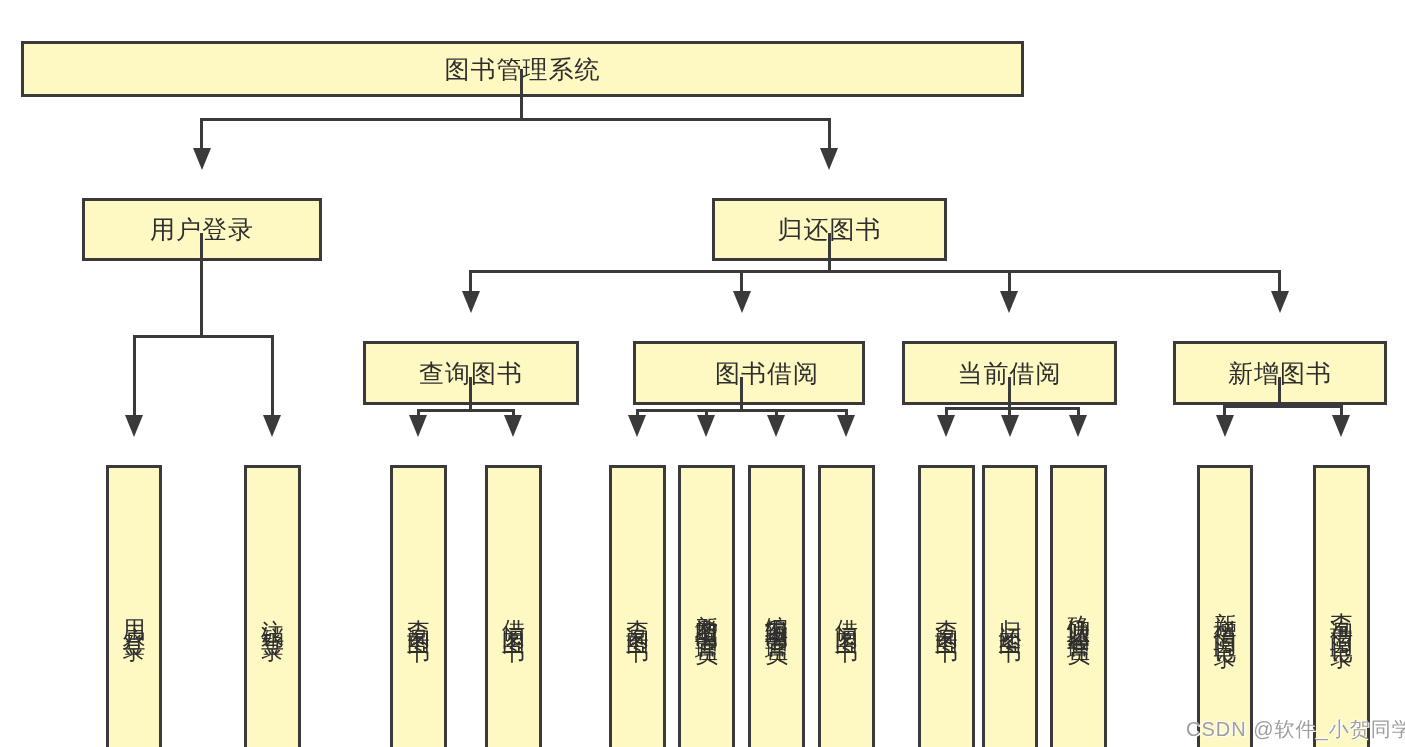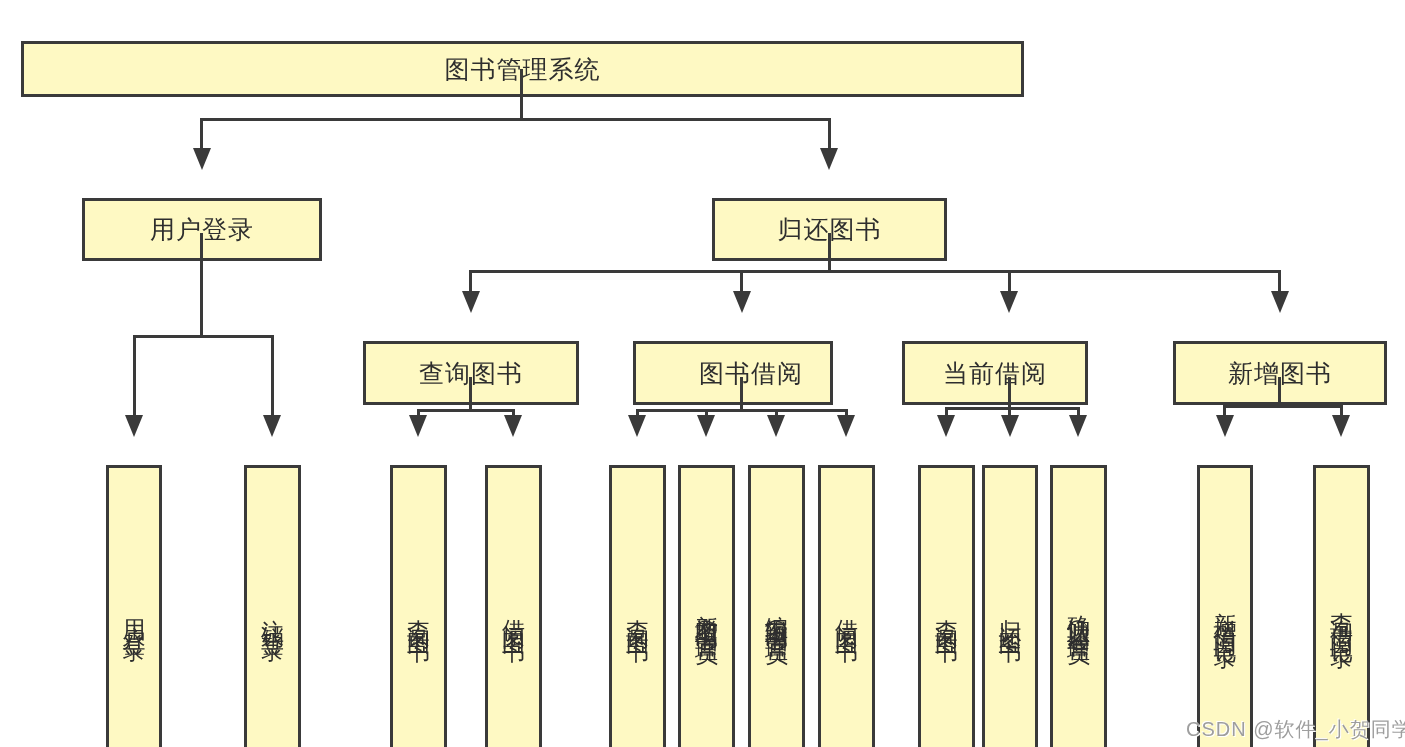--- a/index.html
+++ b/index.html
@@ -35,23 +35,23 @@
 <body>
 
 <div class="node" style="left:21px;top:13px;width:1003px;height:56px;">图书管理系统</div>
 
 <div class="node" style="left:82px;top:170px;width:240px;height:63px;">用户登录</div>
 
 <div class="node" style="left:712px;top:170px;width:235px;height:63px;">归还图书</div>
 
 <div class="node" style="left:363px;top:313px;width:216px;height:64px;">查询图书</div>
 
-<div class="node" style="left:633px;top:313px;width:200px;height:64px;padding-left:36px;">图书借阅</div>
+<div class="node" style="left:633px;top:313px;width:232px;height:64px;padding-left:36px;">图书借阅</div>
 
-<div class="node" style="left:902px;top:313px;width:186px;height:64px;">当前借阅</div>
+<div class="node" style="left:902px;top:313px;width:215px;height:64px;">当前借阅</div>
 
 <div class="node" style="left:1173px;top:313px;width:214px;height:64px;">新增图书</div>
 
 <div class="node leaf" style="left:106px;top:437px;width:56px;height:299px;">用户登录</div>
 
 <div class="node leaf" style="left:244px;top:437px;width:57px;height:299px;">注销登录</div>
 
 <div class="node leaf" style="left:390px;top:437px;width:57px;height:299px;">查询图书</div>
 
 <div class="node leaf" style="left:485px;top:437px;width:57px;height:299px;">借阅图书</div>

